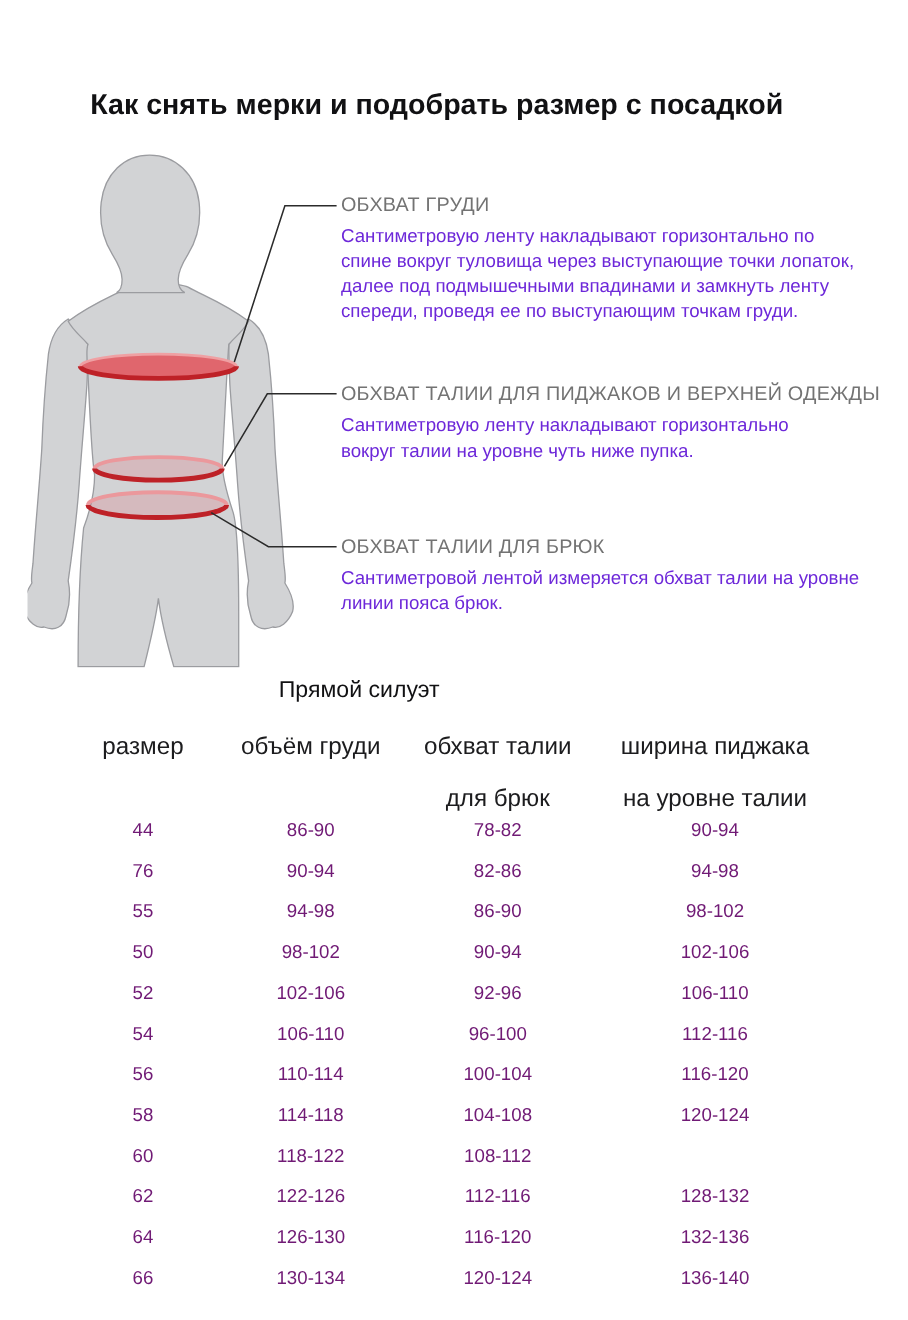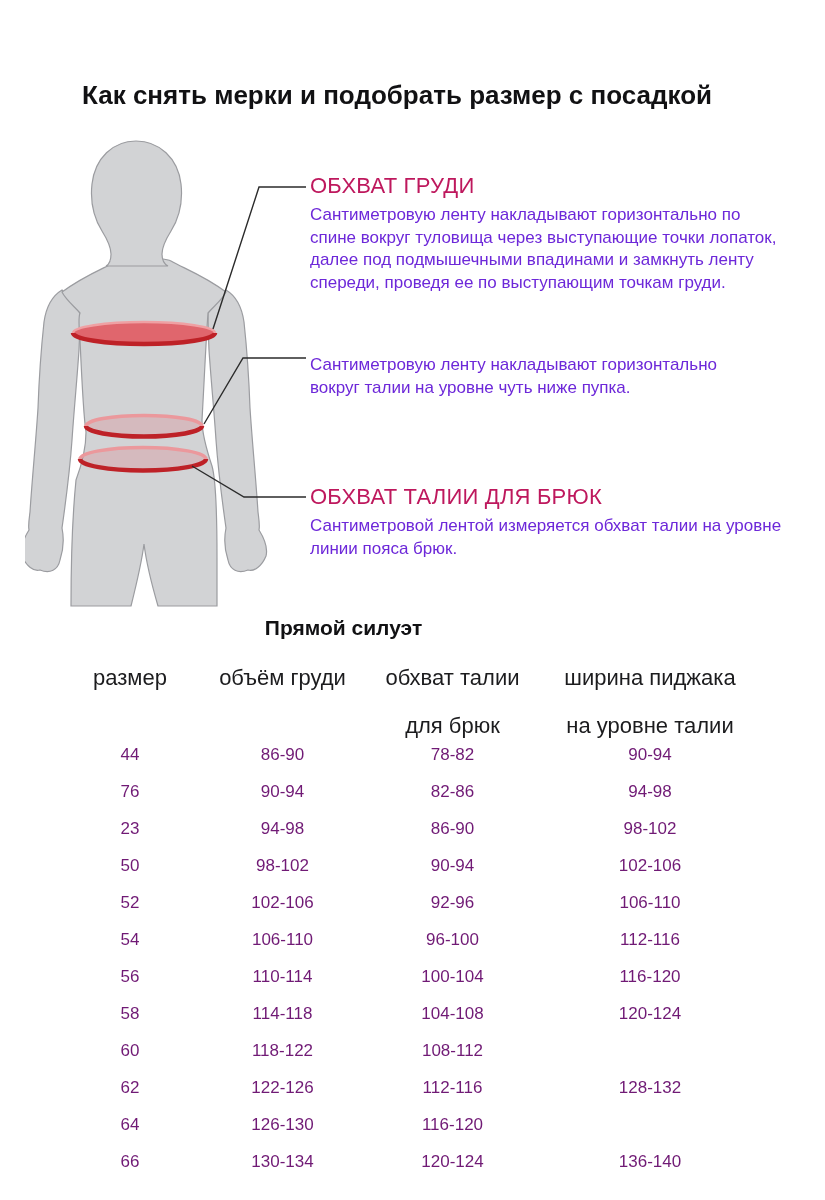--- a/index.html
+++ b/index.html
@@ -17,35 +17,35 @@
     position:absolute;left:82px;top:80px;
     font-size:26px;line-height:30px;font-weight:bold;
     margin:0;white-space:nowrap;color:#111113;
   }
 
   .figure-area{position:absolute;left:25px;top:135px;width:285px;height:472px;}
   .figure-area svg{display:block;width:285px;height:472px;}
 
   .measure{position:absolute;left:310px;width:505px;}
   .measure h2{
-    margin:0;font-size:22px;line-height:22px;font-weight:400;
-    letter-spacing:.2px;color:#be185d;white-space:nowrap;
+    margin:0;font-size:18px;line-height:22px;font-weight:400;
+    letter-spacing:.2px;color:#737373;white-space:nowrap;
   }
   .measure p{
     margin:7px 0 0 0;font-size:17px;line-height:22.5px;
     color:#6d28d9;white-space:pre-line;width:480px;
   }
   .measure-chest{top:175px;}
   .measure-waist-jacket{top:347px;}
   .measure-waist-trousers{top:486px;}
 
   .table-title{
     position:absolute;left:0;top:615px;width:653px;
     text-align:center;margin:0;
-    font-size:21px;line-height:26px;font-weight:bold;color:#111113;padding-left:17px;
+    font-size:21px;line-height:26px;font-weight:normal;color:#111113;
   }
 
   .size-table{position:absolute;left:55px;top:668px;width:700px;}
   .thead{display:grid;grid-template-columns:150px 155px 185px 210px;}
   .thcell{text-align:center;font-size:22px;line-height:20px;color:#1c1c1e;}
   .thcell .line2{display:block;margin-top:28px;}
   .tbody{position:absolute;left:0;top:68px;width:700px;}
   .trow{display:grid;grid-template-columns:150px 155px 185px 210px;height:37px;align-items:center;}
   .tcell{text-align:center;font-size:17px;color:#701a75;}
 </style>
@@ -142,20 +142,21 @@
 
   <section class="measure measure-chest">
     <h2>ОБХВАТ ГРУДИ</h2>
     <p>Сантиметровую ленту накладывают горизонтально по
 спине вокруг туловища через выступающие точки лопаток,
 далее под подмышечными впадинами и замкнуть ленту
 спереди, проведя ее по выступающим точкам груди.</p>
   </section>
 
   <section class="measure measure-waist-jacket">
+    <h2>ОБХВАТ ТАЛИИ ДЛЯ ПИДЖАКОВ И ВЕРХНЕЙ ОДЕЖДЫ</h2>
     <p>Сантиметровую ленту накладывают горизонтально
 вокруг талии на уровне чуть ниже пупка.</p>
   </section>
 
   <section class="measure measure-waist-trousers">
     <h2>ОБХВАТ ТАЛИИ ДЛЯ БРЮК</h2>
     <p>Сантиметровой лентой измеряется обхват талии на уровне
 линии пояса брюк.</p>
   </section>
 
@@ -185,21 +186,21 @@
           <div class="tcell">78-82</div>
           <div class="tcell">90-94</div>
         </div>
         <div class="trow">
           <div class="tcell">76</div>
           <div class="tcell">90-94</div>
           <div class="tcell">82-86</div>
           <div class="tcell">94-98</div>
         </div>
         <div class="trow">
-          <div class="tcell">23</div>
+          <div class="tcell">55</div>
           <div class="tcell">94-98</div>
           <div class="tcell">86-90</div>
           <div class="tcell">98-102</div>
         </div>
         <div class="trow">
           <div class="tcell">50</div>
           <div class="tcell">98-102</div>
           <div class="tcell">90-94</div>
           <div class="tcell">102-106</div>
         </div>
@@ -235,20 +236,21 @@
         <div class="trow">
           <div class="tcell">62</div>
           <div class="tcell">122-126</div>
           <div class="tcell">112-116</div>
           <div class="tcell">128-132</div>
         </div>
         <div class="trow">
           <div class="tcell">64</div>
           <div class="tcell">126-130</div>
           <div class="tcell">116-120</div>
+          <div class="tcell">132-136</div>
         </div>
         <div class="trow">
           <div class="tcell">66</div>
           <div class="tcell">130-134</div>
           <div class="tcell">120-124</div>
           <div class="tcell">136-140</div>
         </div>
       </div>
   </div>
 

